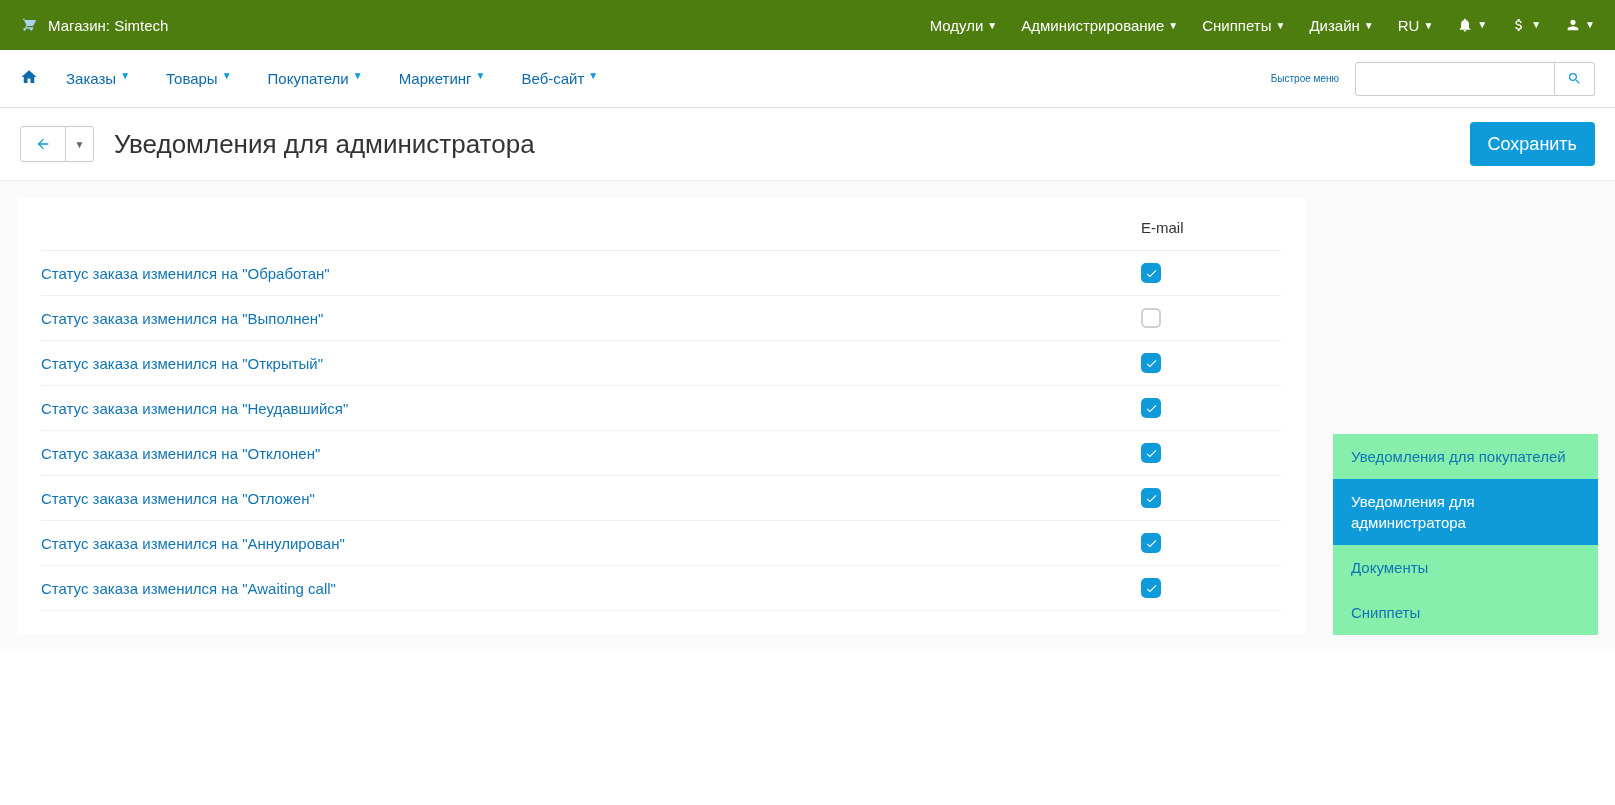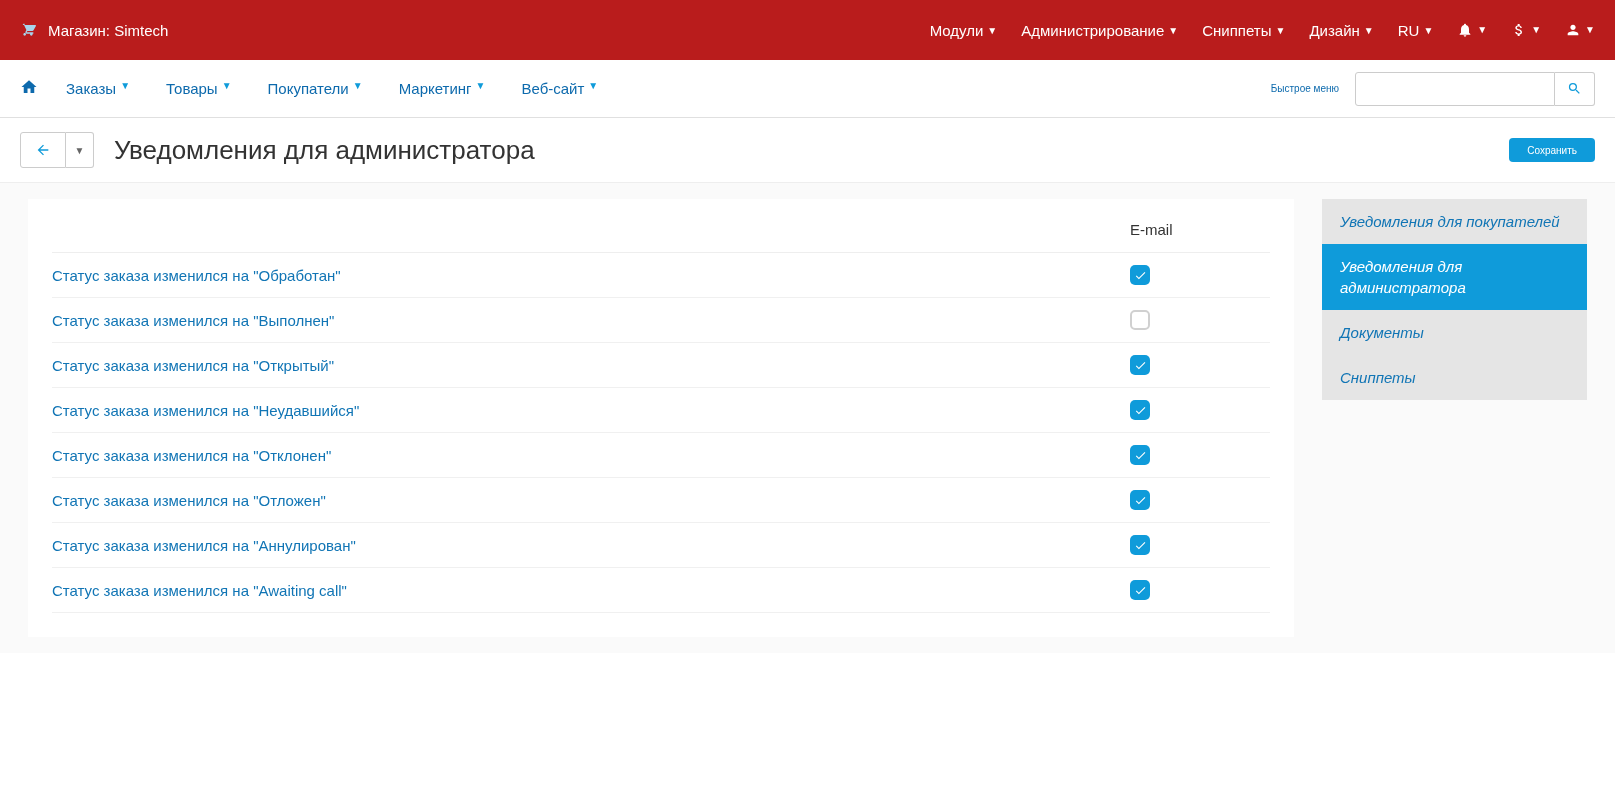--- a/index.html
+++ b/index.html
@@ -1,19 +1,19 @@
 <!DOCTYPE html>
 <html><head>
 <meta charset="utf-8">
 <style>
 * { box-sizing: border-box; margin: 0; padding: 0; }
 body { font-family: -apple-system, BlinkMacSystemFont, "Segoe UI", Arial, sans-serif; font-size: 14px; color: #333; background: #fff; }
 
 
-.topbar { background: #b91c1c; color: #fff; height: 60px; display: flex; align-items: center; padding: 0 20px; }
+.topbar { background: #4d7c0f; color: #fff; height: 50px; display: flex; align-items: center; padding: 0 20px; }
 .topbar-left { display: flex; align-items: center; gap: 12px; }
 .topbar-left .cart-icon svg { width: 16px; height: 16px; fill: #a8d4ec; }
 .store-label { color: #fff; font-size: 15px; }
 .topbar-right { margin-left: auto; display: flex; align-items: flex-start; gap: 24px; }
 .topnav-item { color: #fff; cursor: pointer; display: flex; align-items: center; gap: 4px; font-size: 15px; }
 .topnav-item .caret { font-size: 10px; }
 .topnav-icon { color: #fff; display: flex; align-items: center; gap: 4px; cursor: pointer; }
 .topnav-icon svg { width: 16px; height: 16px; fill: #fff; }
 
 
@@ -29,41 +29,41 @@
 .search-btn { border: 1px solid #ccc; border-left: none; background: #fff; width: 40px; height: 34px; border-radius: 0 3px 3px 0; cursor: pointer; display: flex; align-items: center; justify-content: center; }
 .search-btn svg { width: 15px; height: 15px; fill: #0f9bda; }
 
 
 .titlebar { display: flex; align-items: center; padding: 14px 20px; border-bottom: 1px solid #eee; }
 .back-group { display: flex; margin-right: 20px; }
 .back-btn { border: 1px solid #ccc; background: #fff; width: 46px; height: 36px; display: flex; align-items: center; justify-content: center; border-radius: 3px 0 0 3px; cursor: pointer; }
 .back-btn svg { width: 16px; height: 16px; fill: #0f9bda; }
 .back-drop { border: 1px solid #ccc; border-left: none; background: #fff; width: 28px; height: 36px; display: flex; align-items: center; justify-content: center; border-radius: 0 3px 3px 0; cursor: pointer; font-size: 10px; color: #666; }
 .page-title { font-size: 26px; font-weight: 400; color: #333; }
-.save-btn { margin-left: auto; background: #0f9bda; color: #fff; border: none; height: 24px; padding: 0 18px; font-size: 10px; border-radius: 4px; cursor: pointer; }
-
-
-.content-wrap { display: flex; padding: 16px 28px; gap: 28px; align-items: flex-start; background: #fafafa; }
+.save-btn { margin-left: auto; background: #0f9bda; color: #fff; border: none; height: 44px; padding: 0 18px; font-size: 18px; border-radius: 4px; cursor: pointer; }
+
+
+.content-wrap { display: flex; padding: 16px 17px; gap: 28px; align-items: flex-end; background: #fafafa; }
 .main-panel { background: #fff; flex: 1; padding: 0 24px 24px 24px; }
 .header-row { display: flex; border-bottom: 1px solid #eee; padding: 22px 0 14px 0; }
 .header-spacer { flex: 1; }
 .col-email { width: 140px; font-size: 15px; color: #333; text-align: left; }
 .section-title { font-size: 28px; font-weight: 700; color: #222; padding: 28px 0 18px 0; }
 .notif-row { display: flex; align-items: center; border-bottom: 1px solid #f0f0f0; padding: 12px 0; }
 .notif-label { flex: 1; font-size: 15px; }
 .notif-label.link { color: #1175b5; cursor: pointer; }
 .notif-label.plain { color: #333; }
 .notif-check { width: 140px; display: flex; align-items: center; }
 .checkbox { width: 20px; height: 20px; border-radius: 5px; display: flex; align-items: center; justify-content: center; cursor: pointer; }
 .checkbox.checked { background: #0f9bda; }
 .checkbox.unchecked { background: #fff; border: 2px solid #d0d0d0; }
 .checkbox svg { width: 13px; height: 13px; fill: #fff; }
 
 
-.sidebar { width: 265px; background: #e5e5e5; font-style: italic; }
+.sidebar { width: 265px; background: #86efac; }
 .sidebar-item { padding: 12px 18px; font-size: 15px; color: #1175b5; cursor: pointer; line-height: 1.4; }
 .sidebar-item.active { background: #0f9bda; color: #fff; }
 </style>
 </head>
 <body>
 
 <div class="topbar">
   <div class="topbar-left">
     <span class="cart-icon">
       <svg viewBox="0 0 24 24">

